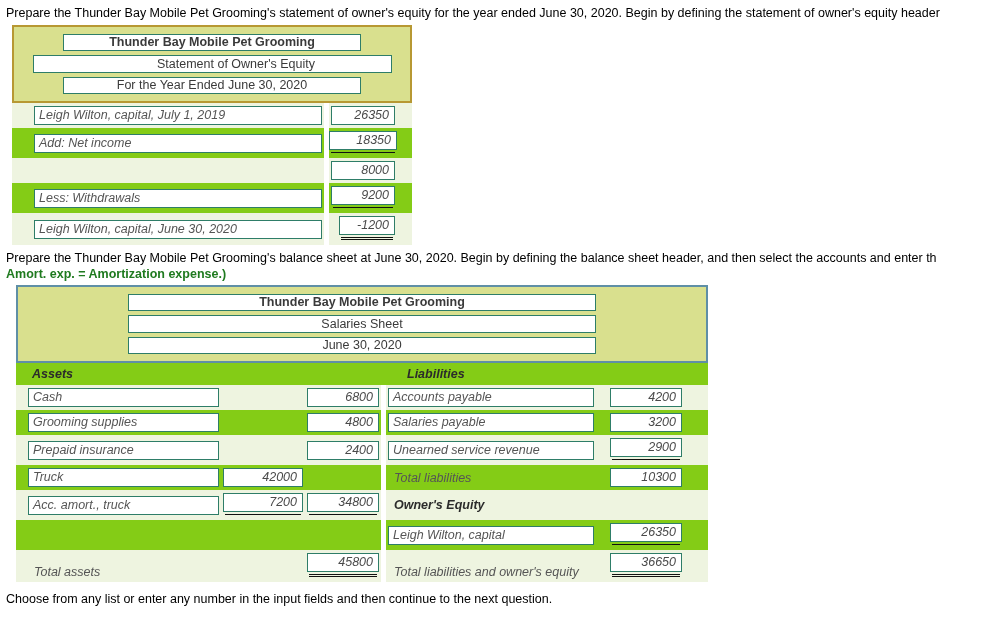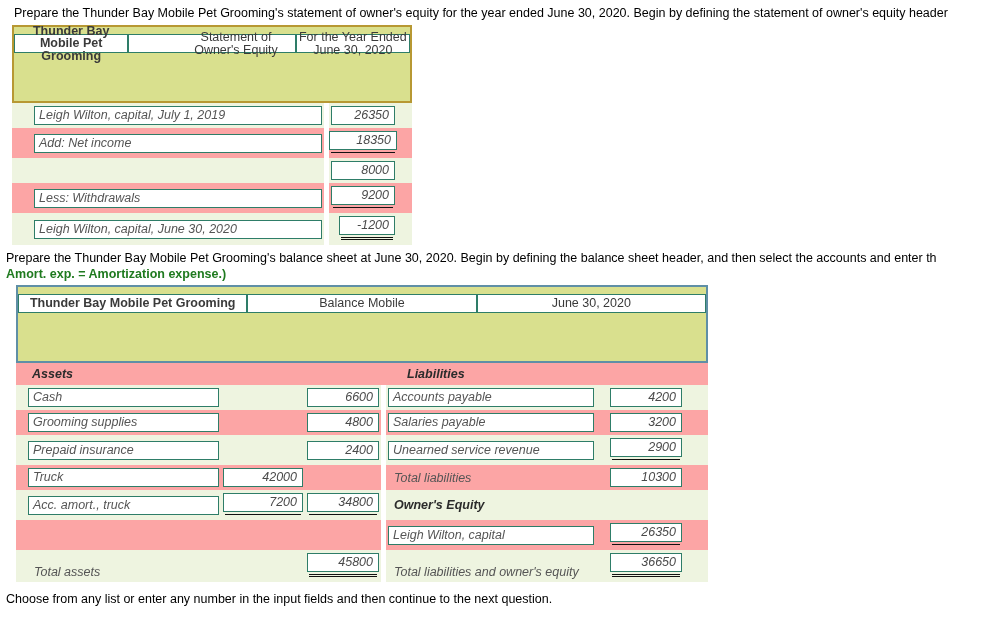--- a/index.html
+++ b/index.html
@@ -12,21 +12,21 @@
     height: 641px;
     font-family: "Liberation Sans", sans-serif;
     font-size: 12.5px;
     color: #1a1a1a;
     overflow: hidden;
     position: relative;
   }
 
   
   .prompt {
-    padding: 6px 4px 4px 14px;
+    padding: 6px 4px 4px 6px;
     font-size: 12.5px;
     line-height: 15px;
     color: #000000;
     white-space: nowrap;
   }
   .prompt-2 {
     padding: 5px 4px 3px 6px;
     line-height: 16px;
   }
   .prompt-2 .line1 { white-space: nowrap; display: block; }
@@ -37,21 +37,21 @@
     white-space: nowrap;
   }
   .footer-note {
     padding: 10px 4px 4px 6px;
     font-size: 12.5px;
     color: #000000;
   }
 
   .ws-header {
     display: flex;
-    flex-direction: row;
+    flex-direction: column;
     justify-content: center;
     box-sizing: border-box;
   }
   .ws-header.gold {
     background: #d9e08e;
     border: 2px solid #b79833;
   }
   .ws-header.blue {
     background: #d9e08e;
     border: 2px solid #5f8fa6;
@@ -78,21 +78,21 @@
     table-layout: fixed;
   }
   .grid .row { display: table-row; font-style: italic; }
   .grid .cell {
     display: table-cell;
     vertical-align: middle;
     padding: 0;
     box-sizing: border-box;
   }
   .stripe-a { background: #eef4e0; }
-  .stripe-b { background: #fca5a5; }
+  .stripe-b { background: #84cc16; }
 
   .field {
     background: #ffffff;
     border: 1px solid #2e7d68;
     box-sizing: border-box;
     font-size: 12.5px;
     color: #555555;
     line-height: 1;
     display: flex;
     align-items: center;
@@ -231,21 +231,21 @@
 
 <div class="prompt prompt-2">
   <span class="line1">Prepare the Thunder Bay Mobile Pet Grooming's balance sheet at June 30, 2020. Begin by defining the balance sheet header, and then select the accounts and enter th</span>
   <span class="prompt-hint">Amort. exp. = Amortization expense.)</span>
 </div>
 
 <div style="margin-left:16px; width:692px;">
 
   <div class="ws-header blue" style="width:692px; height:78px; padding:5px 0;">
     <div class="hdr-cell bold" style="width:468px; height:19px; margin:2px auto;">Thunder Bay Mobile Pet Grooming</div>
-    <div class="hdr-cell" style="width:468px; height:19px; margin:2px auto;">Balance Mobile</div>
+    <div class="hdr-cell" style="width:468px; height:19px; margin:2px auto;">Salaries Sheet</div>
     <div class="hdr-cell" style="width:468px; height:19px; margin:2px auto;">June 30, 2020</div>
   </div>
 
   <div class="grid" style="width:692px;">
     <div class="row">
       <div class="cell stripe-b" style="width:10px;"></div>
       <div class="cell stripe-b" style="width:375px; height:22px;">
         <span class="sec-label">Assets</span>
       </div>
       <div class="cell stripe-b" style="width:295px;">
@@ -257,21 +257,21 @@
 
   <div class="grid" style="width:692px;">
 
     <div class="row">
       <div class="cell stripe-a" style="width:10px;"></div>
       <div class="cell stripe-a" style="width:195px; padding:3px 2px;">
         <div class="field txt">Cash</div>
       </div>
       <div class="cell stripe-a" style="width:84px; padding:3px 2px;"></div>
       <div class="cell stripe-a" style="width:76px; padding:3px 2px;">
-        <div class="field num">6600</div>
+        <div class="field num">6800</div>
       </div>
       <div class="cell stripe-a rail"></div>
       <div class="cell stripe-a" style="width:210px; padding:3px 2px;">
         <div class="field txt">Accounts payable</div>
       </div>
       <div class="cell stripe-a" style="width:12px;"></div>
       <div class="cell stripe-a" style="width:76px; padding:3px 2px;">
         <div class="field num">4200</div>
       </div>
       <div class="cell stripe-a" style="width:24px;"></div>

